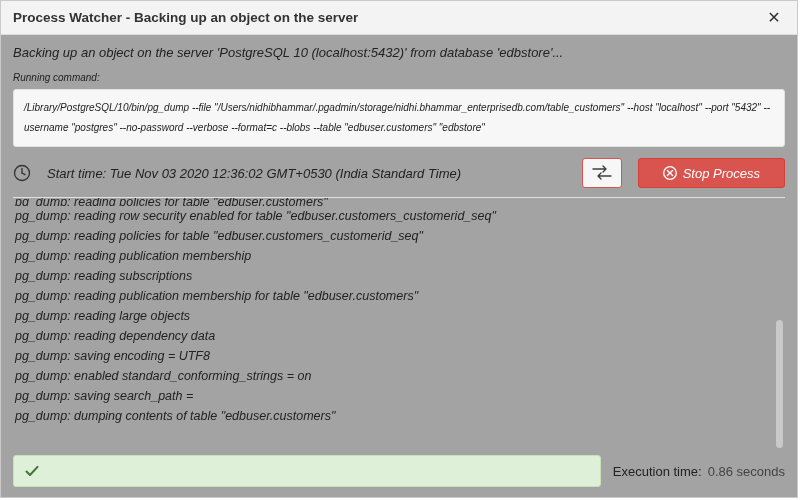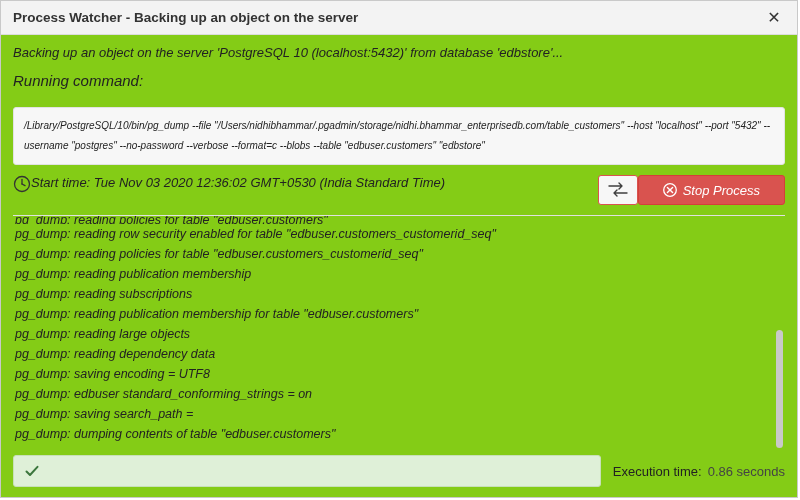--- a/index.html
+++ b/index.html
@@ -15,21 +15,21 @@
     color: #222222;
     overflow: hidden;
   }
   .dialog {
     width: 798px;
     height: 498px;
     border: 1px solid #c9c9c9;
     box-sizing: border-box;
     display: flex;
     flex-direction: column;
-    background: #84cc16;
+    background: #a3a3a3;
   }
   
   .titlebar {
     height: 34px;
     min-height: 34px;
     background: #f3f3f3;
     border-bottom: 1px solid #dcdcdc;
     display: flex;
     align-items: center;
     padding: 0 12px;
@@ -65,39 +65,40 @@
     font-style: italic;
   }
   .desc {
     font-size: 13px;
     color: #222;
     margin-bottom: 12px;
     white-space: nowrap;
     overflow: hidden;
   }
   .cmd-label {
-    font-size: 15px;
-    color: #222;
-    margin-bottom: 18px;
+    font-size: 10px;
+    color: #222;
+    margin-bottom: 6px;
   }
   .cmd-box {
     background: #f7f7f7;
     border: 1px solid #e2e2e2;
     border-radius: 3px;
     padding: 8px 10px;
     font-size: 10px;
     line-height: 20px;
     color: #222;
     word-break: break-all;
     margin-bottom: 10px;
   }
   
   .status-row {
     display: flex;
-    gap: 0;
+    align-items: center;
+    gap: 16px;
     margin-bottom: 8px;
     min-height: 32px;
   }
   .clock-icon {
     width: 18px;
     height: 18px;
     flex: none;
   }
   .start-time {
     flex: 1;
@@ -277,21 +278,21 @@
       <div class="log">
         <div class="log-line clipped">pg_dump: reading policies for table "edbuser.customers"</div>
         <div class="log-line">pg_dump: reading row security enabled for table "edbuser.customers_customerid_seq"</div>
         <div class="log-line">pg_dump: reading policies for table "edbuser.customers_customerid_seq"</div>
         <div class="log-line">pg_dump: reading publication membership</div>
         <div class="log-line">pg_dump: reading subscriptions</div>
         <div class="log-line">pg_dump: reading publication membership for table "edbuser.customers"</div>
         <div class="log-line">pg_dump: reading large objects</div>
         <div class="log-line">pg_dump: reading dependency data</div>
         <div class="log-line">pg_dump: saving encoding = UTF8</div>
-        <div class="log-line">pg_dump: edbuser standard_conforming_strings = on</div>
+        <div class="log-line">pg_dump: enabled standard_conforming_strings = on</div>
         <div class="log-line">pg_dump: saving search_path =</div>
         <div class="log-line">pg_dump: dumping contents of table "edbuser.customers"</div>
       </div>
       <div class="scrollbar-track">
         <div class="scrollbar-thumb"></div>
       </div>
     </div>
 
   </div>
 

